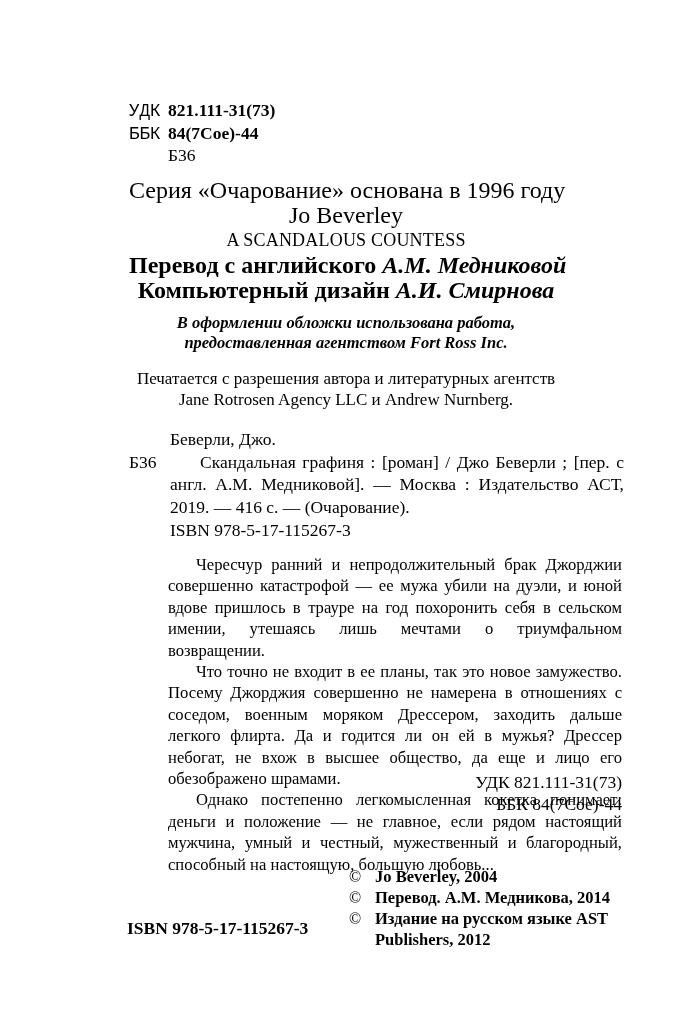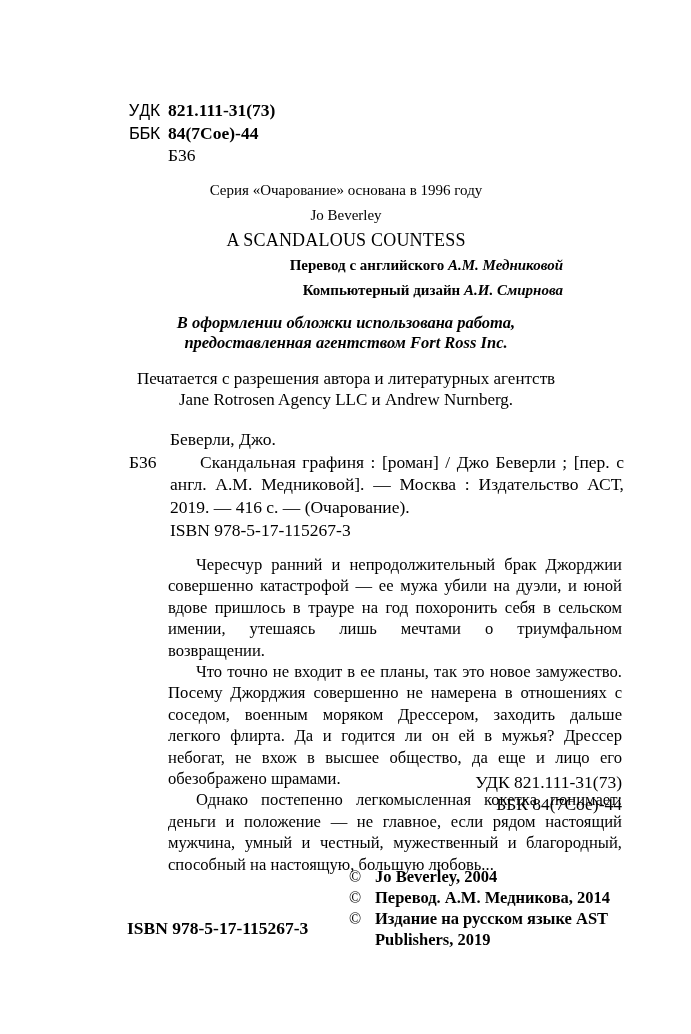--- a/index.html
+++ b/index.html
@@ -51,31 +51,30 @@
 
   
   .credits {
     position: absolute;
     left: 129px;
     top: 178px;
     width: 434px;
     text-align: center;
   }
   .credit-line {
-    font-size: 15px;
+    font-size: 24px;
     line-height: 25px;
     white-space: nowrap;
   }
   .credit-line.caps {
     font-size: 18px;
     letter-spacing: 0.2px;
   }
   .credit-line.bold {
     font-weight: bold;
-    text-align: right;
   }
   .credit-line .it {
     font-style: italic;
   }
   .credit-block-italic {
     font-weight: bold;
     font-style: italic;
     font-size: 16.5px;
     line-height: 20px;
     margin-top: 10px;
@@ -248,18 +247,18 @@
         <span class="copy-text">Jo Beverley, 2004</span>
     </div>
     <div class="copy-row">
       <span class="copy-mark">©</span>
         <span class="copy-text">Перевод. А.М. Медникова, 2014</span>
     </div>
     <div class="copy-row">
       <span class="copy-mark">©</span>
         <span class="copy-text">Издание на русском языке AST</span>
     </div>
-    <div class="copy-cont">Publishers, 2019</div>
+    <div class="copy-cont">Publishers, 2012</div>
   </div>
 
   <div class="isbn-bottom">ISBN 978-5-17-115267-3</div>
 
 </div>
 
 </body></html>

